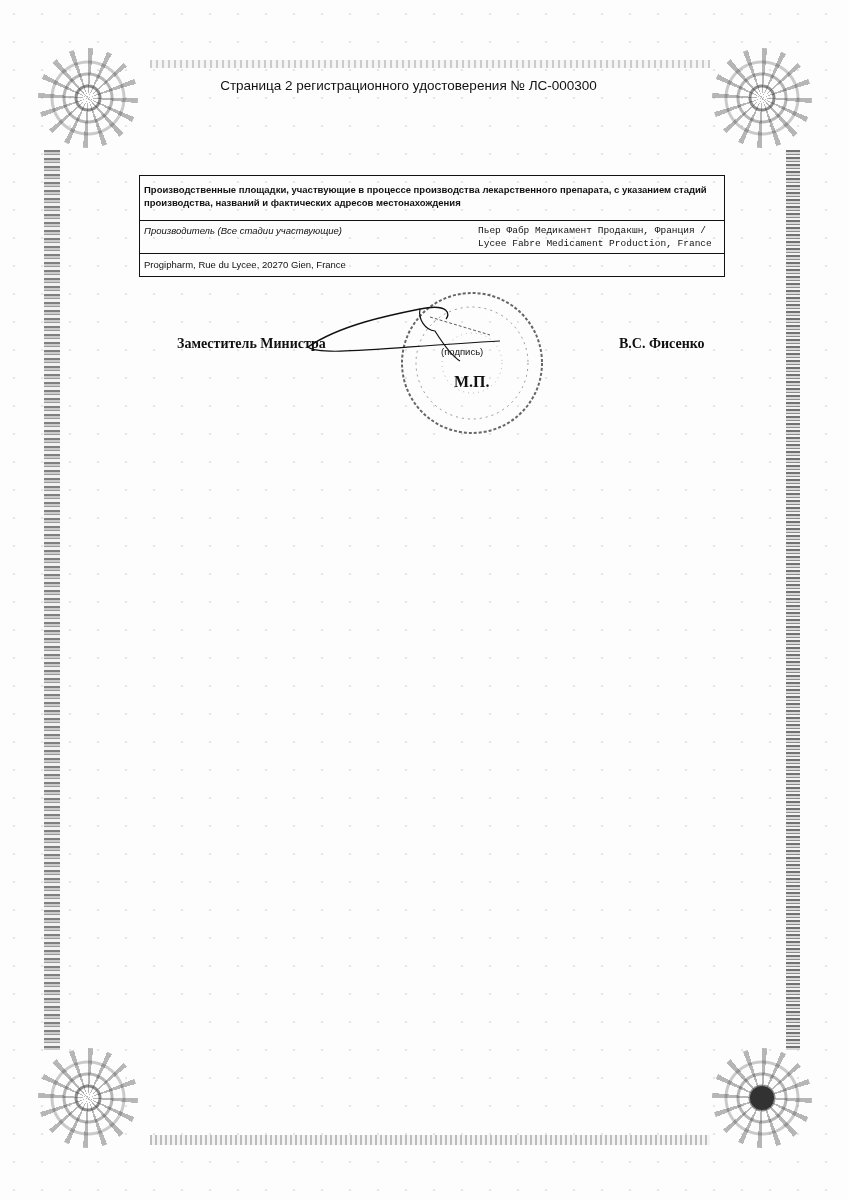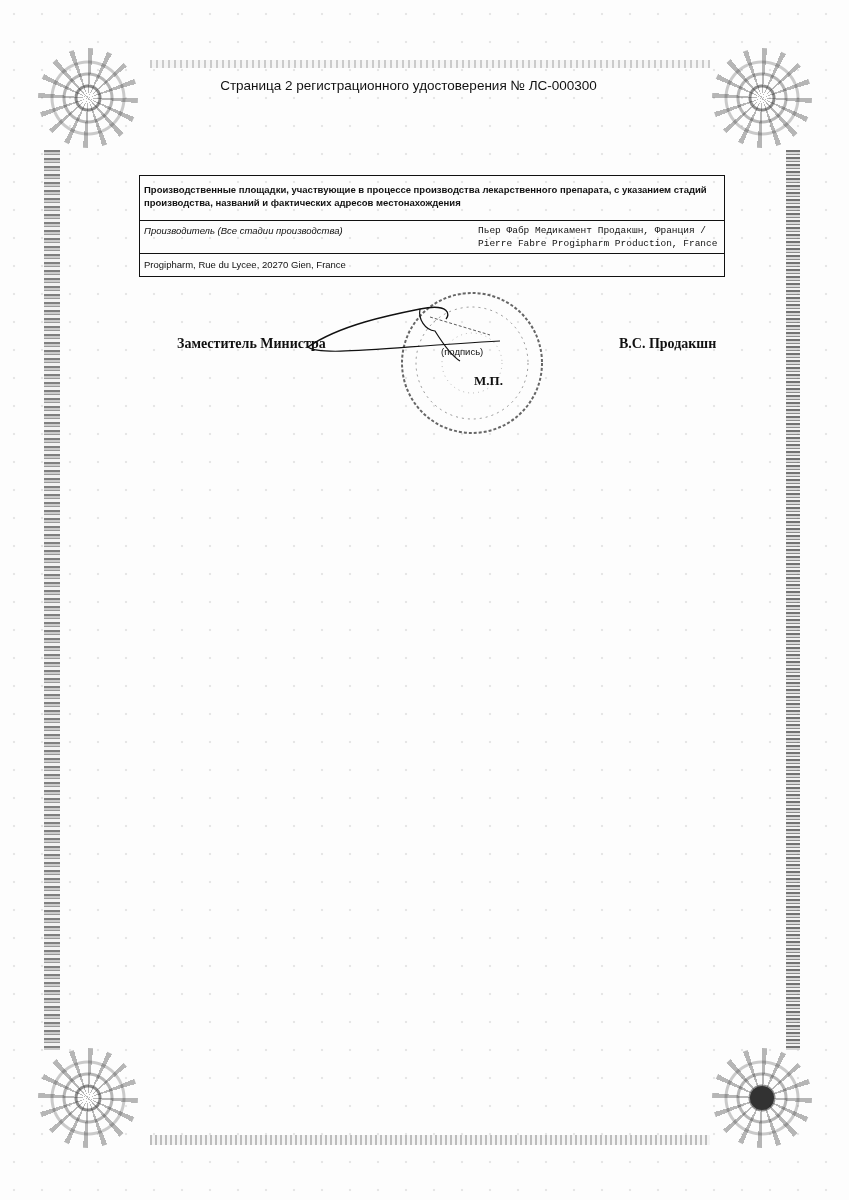--- a/index.html
+++ b/index.html
@@ -77,21 +77,21 @@
   .sig-left { left:141px; }
   .sig-right { left:583px; }
 
   .stamp {
     position:absolute; left:392px; top:285px; width:160px; height:155px;
   }
   .stamp-caption {
     position:absolute; font-family:"Liberation Sans", sans-serif; color:#111;
   }
   .stamp-podpis { left:441px; top:346px; font-size:9.5px; }
-  .stamp-mp { left:474px; top:373px; font-size:13px; font-weight:bold; font-family:"Liberation Serif", serif; }
+  .stamp-mp { left:454px; top:373px; font-size:16px; font-weight:bold; font-family:"Liberation Serif", serif; }
 </style>
 </head>
 <body>
 
 <div class="page">
   <div class="frame-top"></div>
   <div class="frame-bottom"></div>
   <div class="frame-left"></div>
   <div class="frame-right"></div>
 
@@ -103,24 +103,24 @@
     </div>
 
   <div class="doc-title">Страница 2 регистрационного удостоверения № ЛС-000300</div>
 
   <table class="sites-table">
     <tbody>
         <tr>
       <td colspan="2" class="header-cell">Производственные площадки, участвующие в процессе производства лекарственного препарата, с указанием стадий производства, названий и фактических адресов местонахождения</td>
     </tr>
     <tr>
-      <td class="role-cell">Производитель (Все стадии производства)</td>
+      <td class="role-cell">Производитель (Все стадии участвующие)</td>
       <td class="name-cell">
         <div>Пьер Фабр Медикамент Продакшн, Франция /</div>
-        <div>Pierre Fabre Progipharm Production, France</div>
+        <div>Lycee Fabre Medicament Production, France</div>
       </td>
     </tr>
     <tr>
       <td colspan="2" class="addr-cell">Progipharm, Rue du Lycee, 20270 Gien, France</td>
     </tr>
   </tbody>
     </table>
 
   <svg class="stamp" viewBox="0 0 160 155">
     <circle cx="80" cy="78" r="70" fill="none" stroke="#333" stroke-width="2" stroke-dasharray="3 2" opacity="0.75"></circle>
@@ -129,16 +129,16 @@
   </svg>
 
   <svg style="position:absolute;left:300px;top:295px;width:220px;height:80px;" viewBox="0 0 220 80">
     <path d="M 8 52 C 40 30, 90 20, 120 14 C 150 8, 150 20, 146 24" fill="none" stroke="#111" stroke-width="1.4"></path>
     <path d="M 8 52 C 20 62, 90 52, 200 46" fill="none" stroke="#111" stroke-width="1.2"></path>
     <path d="M 120 14 C 118 24, 125 35, 135 36 C 140 44, 150 60, 160 66" fill="none" stroke="#111" stroke-width="1.2"></path>
     <path d="M 130 22 L 190 40" fill="none" stroke="#333" stroke-width="0.8" stroke-dasharray="3 2"></path>
   </svg>
 
   <div class="sig-row sig-left">Заместитель Министра</div>
-  <div class="sig-row sig-right">В.С. Продакшн</div>
+  <div class="sig-row sig-right">В.С. Фисенко</div>
   <div class="stamp-caption stamp-podpis">(подпись)</div>
   <div class="stamp-caption stamp-mp">М.П.</div>
 </div>
 
 </body></html>

